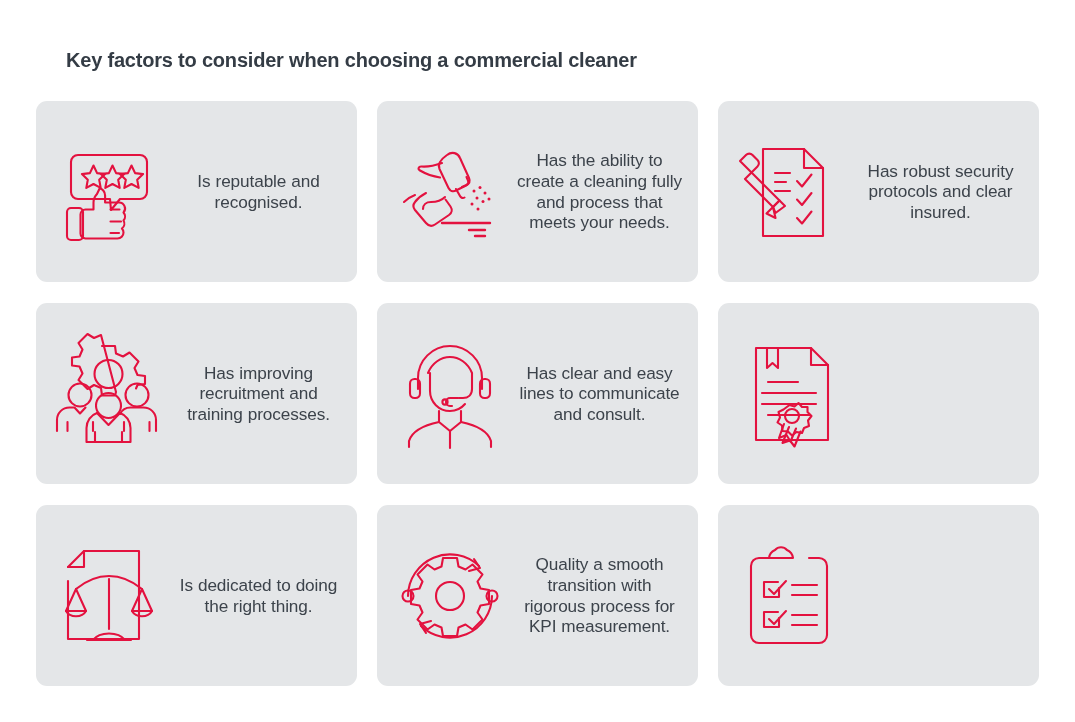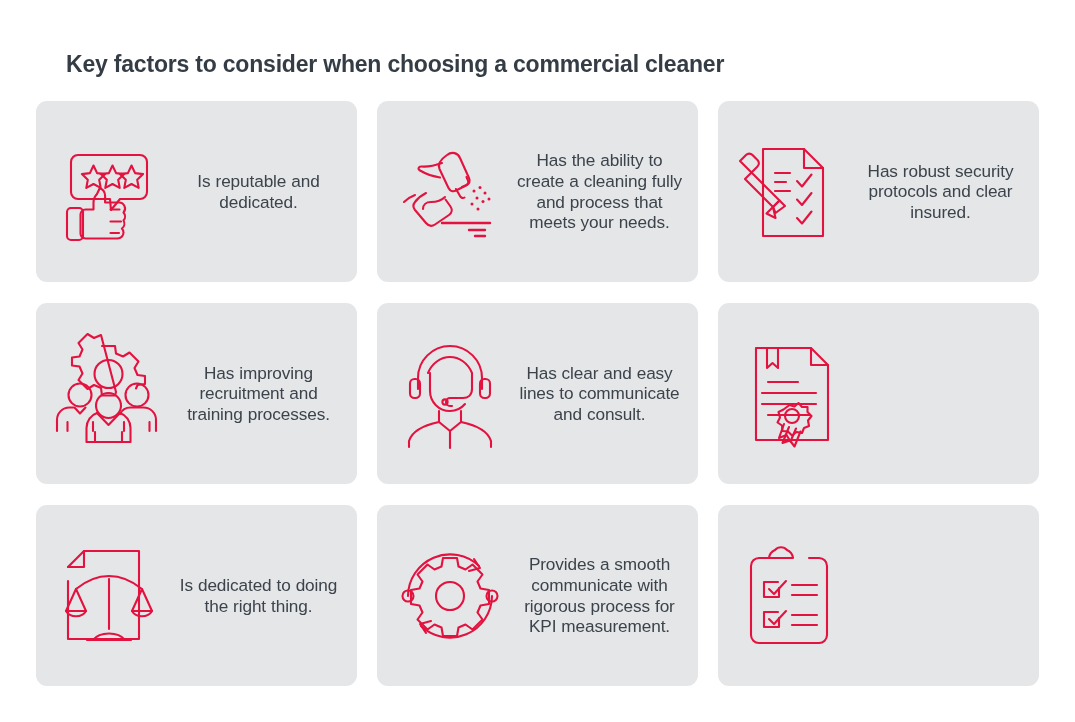--- a/index.html
+++ b/index.html
@@ -19,21 +19,21 @@
     position: relative;
     width: 1075px;
     height: 722px;
     background: #ffffff;
     box-sizing: border-box;
   }
   .page-title {
     position: absolute;
     left: 66px;
     top: 36px;
-    font-size: 23px;
+    font-size: 20px;
     font-weight: bold;
     color: #343c45;
     letter-spacing: -0.2px;
     white-space: nowrap;
   }
   .grid {
     position: absolute;
     left: 36px;
     top: 101px;
     width: 1002px;
@@ -109,21 +109,21 @@
             <path d="M63.5 28.5 l3.6 7.6 l8 1 l-5.9 5.7 l1.5 8.1 l-7.2 -3.9 l-7.2 3.9 l1.5 -8.1 l-5.9 -5.7 l8 -1 z"></path>
             <path d="M82.5 28.5 l3.6 7.6 l8 1 l-5.9 5.7 l1.5 8.1 l-7.2 -3.9 l-7.2 3.9 l1.5 -8.1 l-5.9 -5.7 l8 -1 z"></path>
             <path d="M48 57 c-2 2 -3.5 5 -3.5 8.5 l0 7 l-8 0 a5 5 0 0 0 -5 5 l0 19 a5 5 0 0 0 5 5 l32 0 a6 6 0 0 0 6 -6 a6 6 0 0 0 -1.6 -4 a6 6 0 0 0 1.6 -8 a6 6 0 0 0 0 -8 a6 6 0 0 0 -4.4 -10 l-14 0 l0 -7 c0 -4 -3 -7 -5.5 -7 z"></path>
             <rect x="18" y="71" width="16" height="32" rx="4"></rect>
             <path d="M70.5 72.5 h-9"></path>
             <path d="M72 84.5 h-10.5"></path>
             <path d="M70 96 h-8.5"></path>
           </g>
         </svg>
       </div>
-      <div class="card-text">Is reputable and dedicated.</div>
+      <div class="card-text">Is reputable and recognised.</div>
     </div>
 
     <div class="card">
       <div class="card-icon">
         <svg viewBox="0 0 120 110" aria-hidden="true">
           <g class="ico">
             <path d="M57 18 c5 -4 11 -2 13 3 l9 20 c1.5 3.5 0 6 -3 7.5 l-10 5 c-3 1.5 -6 0.5 -7.5 -2.5 l-9 -19 c-2 -4.5 1 -9.5 7.5 -14 z"></path>
             <path d="M52 26 c-7 2.5 -14 4 -20.5 3.5 c-3 -0.2 -4 2.5 -1.5 4 c6 3.5 13 6 20 7"></path>
             <path d="M66 52 l4 7 c1 2 3 2.5 4.5 1.5"></path>
             <path d="M72 50 l4.5 -2 a3.5 3.5 0 0 0 1.5 -4.5 l-1.5 -3.5"></path>
@@ -268,21 +268,21 @@
             <path d="M102 55 a42 42 0 0 1 -71 30"></path>
             <circle cx="18" cy="55" r="5.5"></circle>
             <circle cx="102" cy="55" r="5.5"></circle>
             <path d="M84 18 l6 9 l-11 3"></path>
             <path d="M36 92 l-6 -9 l11 -3"></path>
             <path d="M53 17 h14 l1.5 8.5 l7 3 l7 -5 l10 10 l-5 7 l3 7 l8.5 1.5 v14 l-8.5 1.5 l-3 7 l5 7 l-10 10 l-7 -5 l-7 3 l-1.5 8.5 h-14 l-1.5 -8.5 l-7 -3 l-7 5 l-10 -10 l5 -7 l-3 -7 l-8.5 -1.5 v-14 l8.5 -1.5 l3 -7 l-5 -7 l10 -10 l7 5 l7 -3 z"></path>
             <circle cx="60" cy="55" r="14"></circle>
           </g>
         </svg>
       </div>
-      <div class="card-text">Provides a smooth communicate with rigorous process for KPI measurement.</div>
+      <div class="card-text">Quality a smooth transition with rigorous process for KPI measurement.</div>
     </div>
 
     <div class="card">
       <div class="card-icon">
         <svg viewBox="0 0 120 110" aria-hidden="true">
           <g class="ico">
             <path d="M38 17 h-10 a8 8 0 0 0 -8 8 v69 a8 8 0 0 0 8 8 h60 a8 8 0 0 0 8 -8 v-69 a8 8 0 0 0 -8 -8 h-10"></path>
             <path d="M38 17 a10 10 0 0 1 6 -8 a8 8 0 0 1 12 0 a10 10 0 0 1 6 8 z"></path>
             <path d="M47 41 h-14 v15 h15 v-9"></path>
             <path d="M38 48 l5 5 l12 -13"></path>

